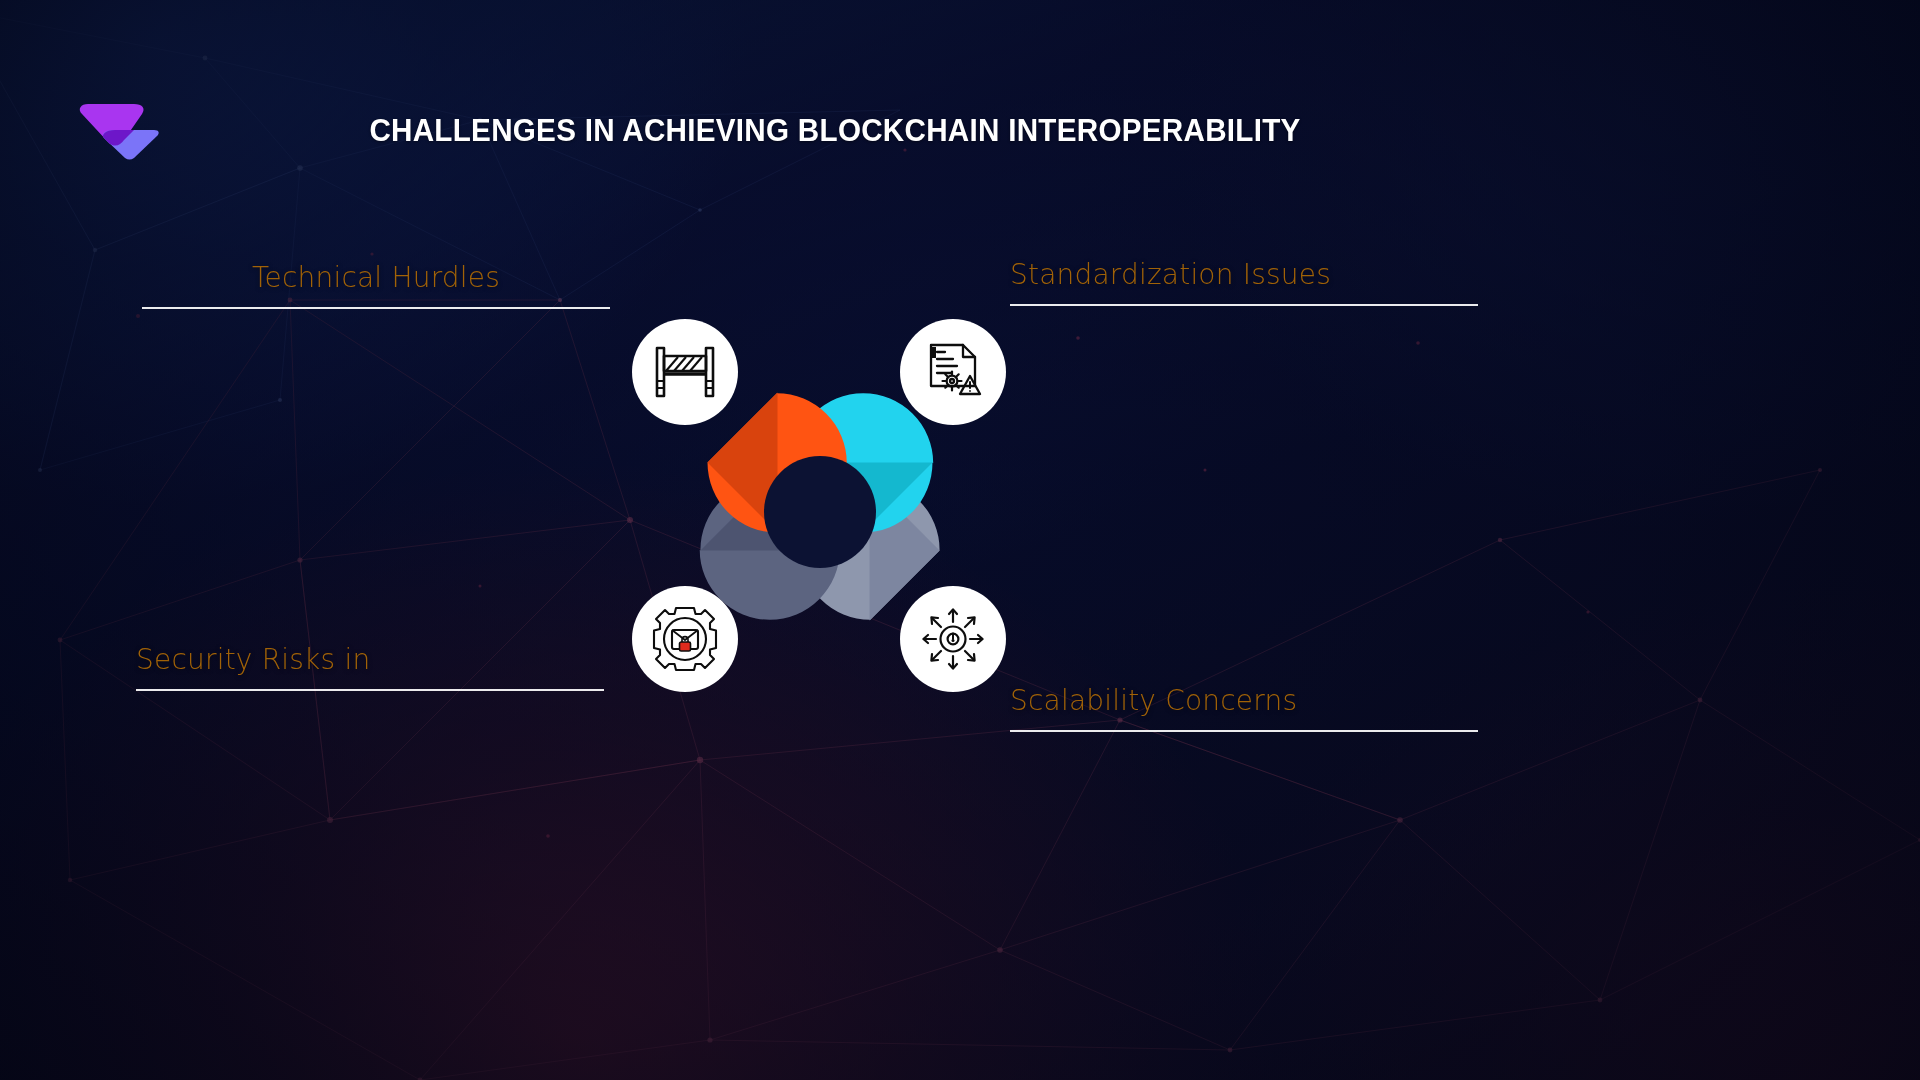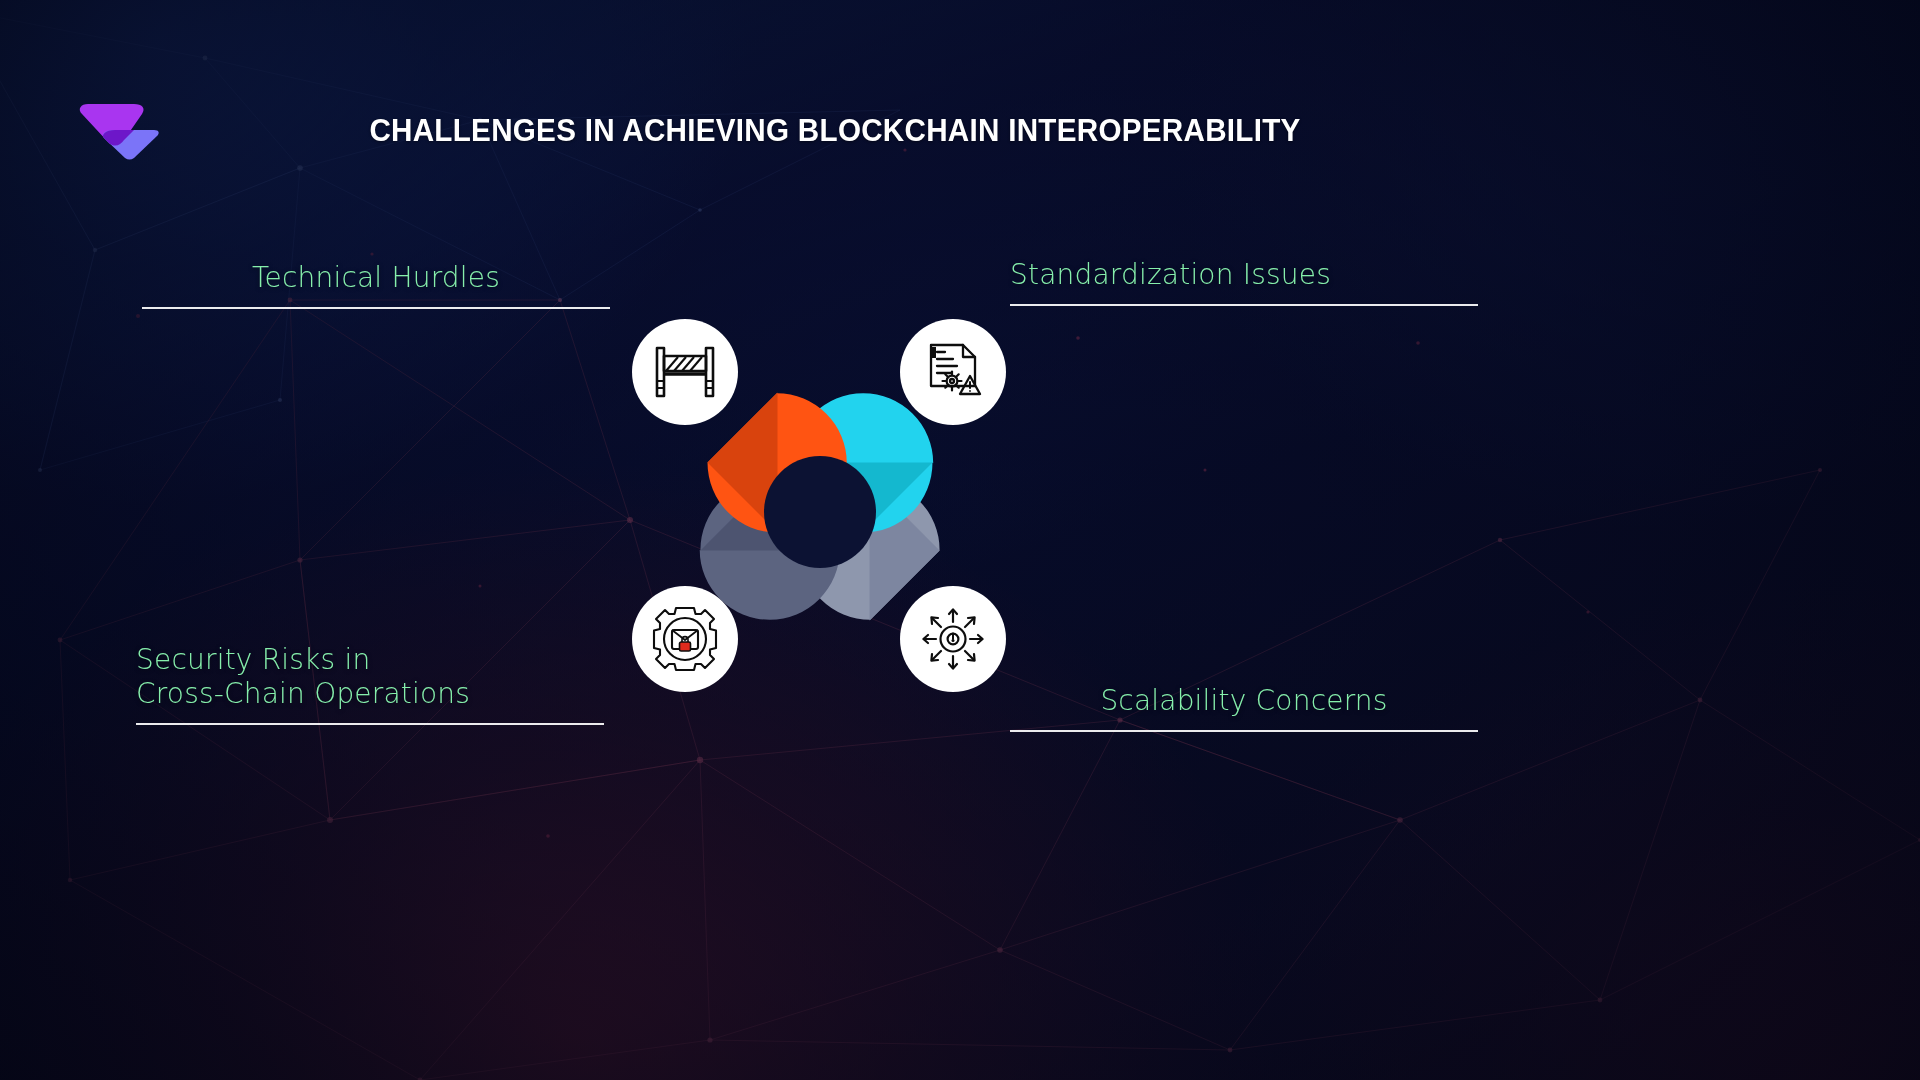--- a/index.html
+++ b/index.html
@@ -40,39 +40,39 @@
     letter-spacing:0.3px;
     font-family:"Liberation Sans Narrow","Liberation Sans",sans-serif;
     transform:scaleX(0.94); transform-origin:center;
     text-shadow:0 1px 3px rgba(0,0,0,0.45);
     white-space:nowrap;
   }
 
   
   .label{
     position:absolute;
-    color:#86efac;
+    color:#a16207;
     font-size:28px;
     font-weight:300;
     letter-spacing:0.2px;
     line-height:1.22;
     font-family:"DejaVu Sans","Liberation Sans",sans-serif;
     text-shadow:0 1px 4px rgba(0,0,0,0.5);
   }
   .label .rule{
     display:block;
     height:1.6px;
     background:#ffffff;
     opacity:0.92;
     margin-top:12px;
   }
   .lbl-tl{ left:142px; top:261px; width:468px; text-align:center; }
   .lbl-tr{ left:1010px; top:258px; width:468px; text-align:left; }
   .lbl-bl{ left:136px; top:643px; width:468px; text-align:left; }
-  .lbl-br{ left:1010px; top:684px; width:468px; text-align:center; }
+  .lbl-br{ left:1010px; top:684px; width:468px; text-align:left; }
 
   
   #graphic{ position:absolute; left:600px; top:295px; width:440px; height:420px; }
 </style>
 </head>
 <body>
 
 <div id="bg">
   <div class="bg-base"></div>
 
@@ -312,20 +312,19 @@
   <span class="rule"></span>
 </div>
 
 <div class="label lbl-tr">
   <span>Standardization Issues</span>
   <span class="rule"></span>
 </div>
 
 <div class="label lbl-bl">
   <span>Security Risks in</span><br>
-  <span>Cross-Chain Operations</span>
   <span class="rule"></span>
 </div>
 
 <div class="label lbl-br">
   <span>Scalability Concerns</span>
   <span class="rule"></span>
 </div>
 
 </body></html>

